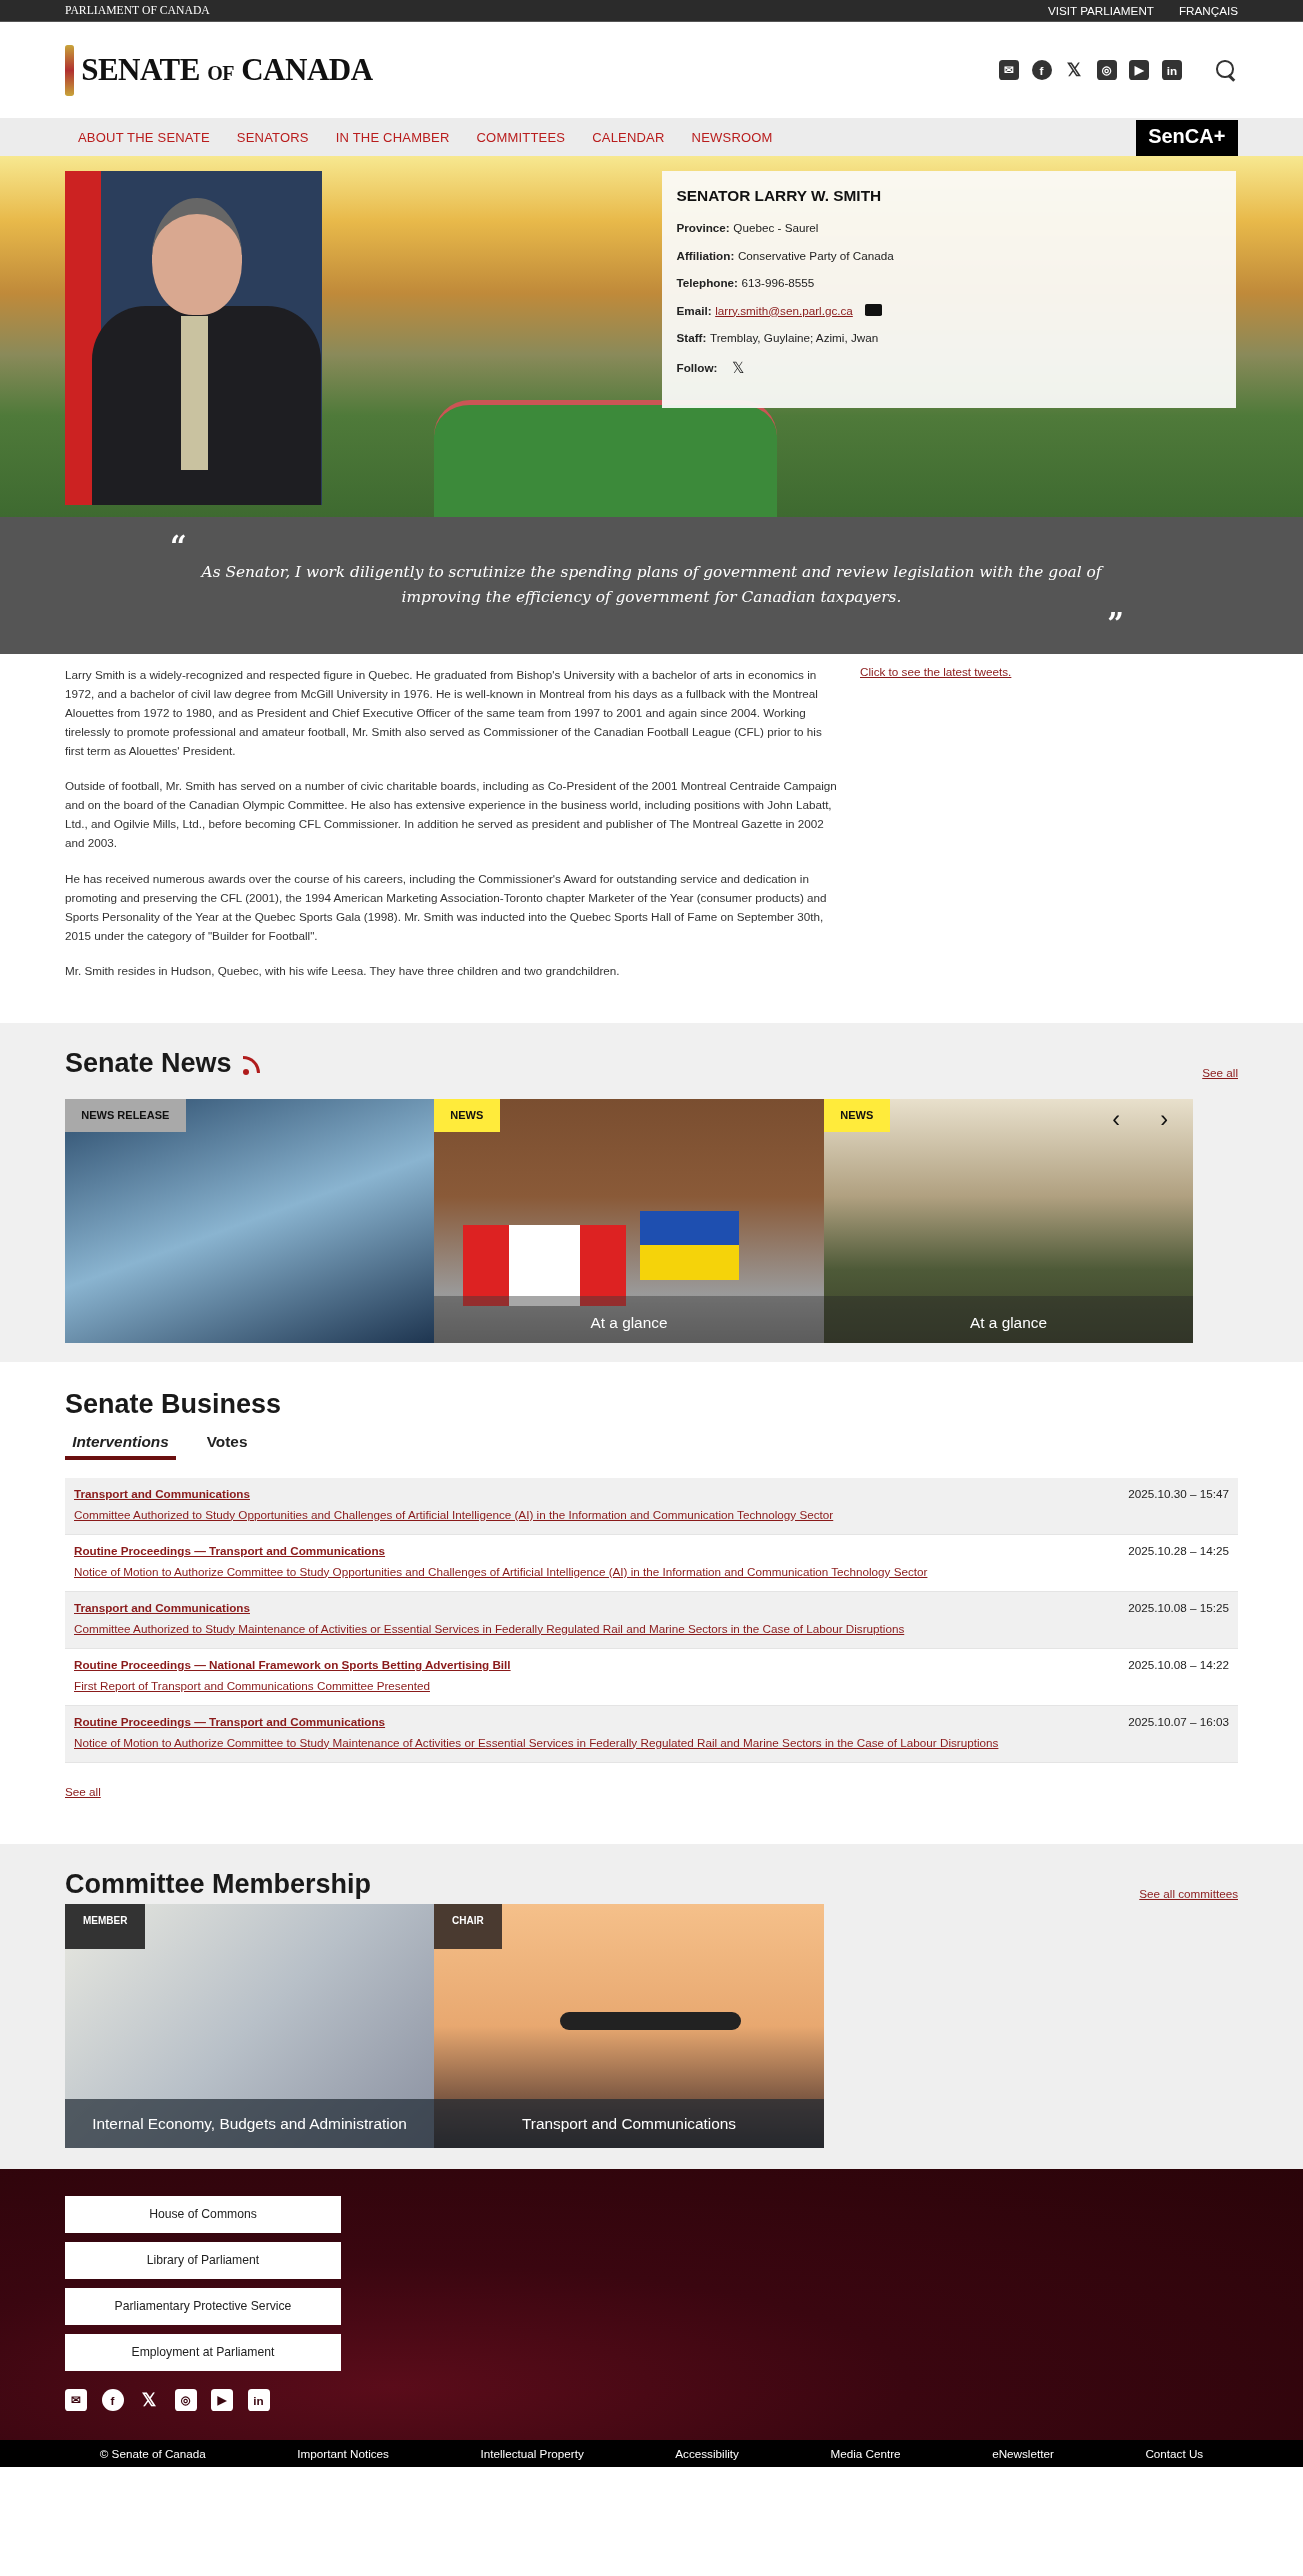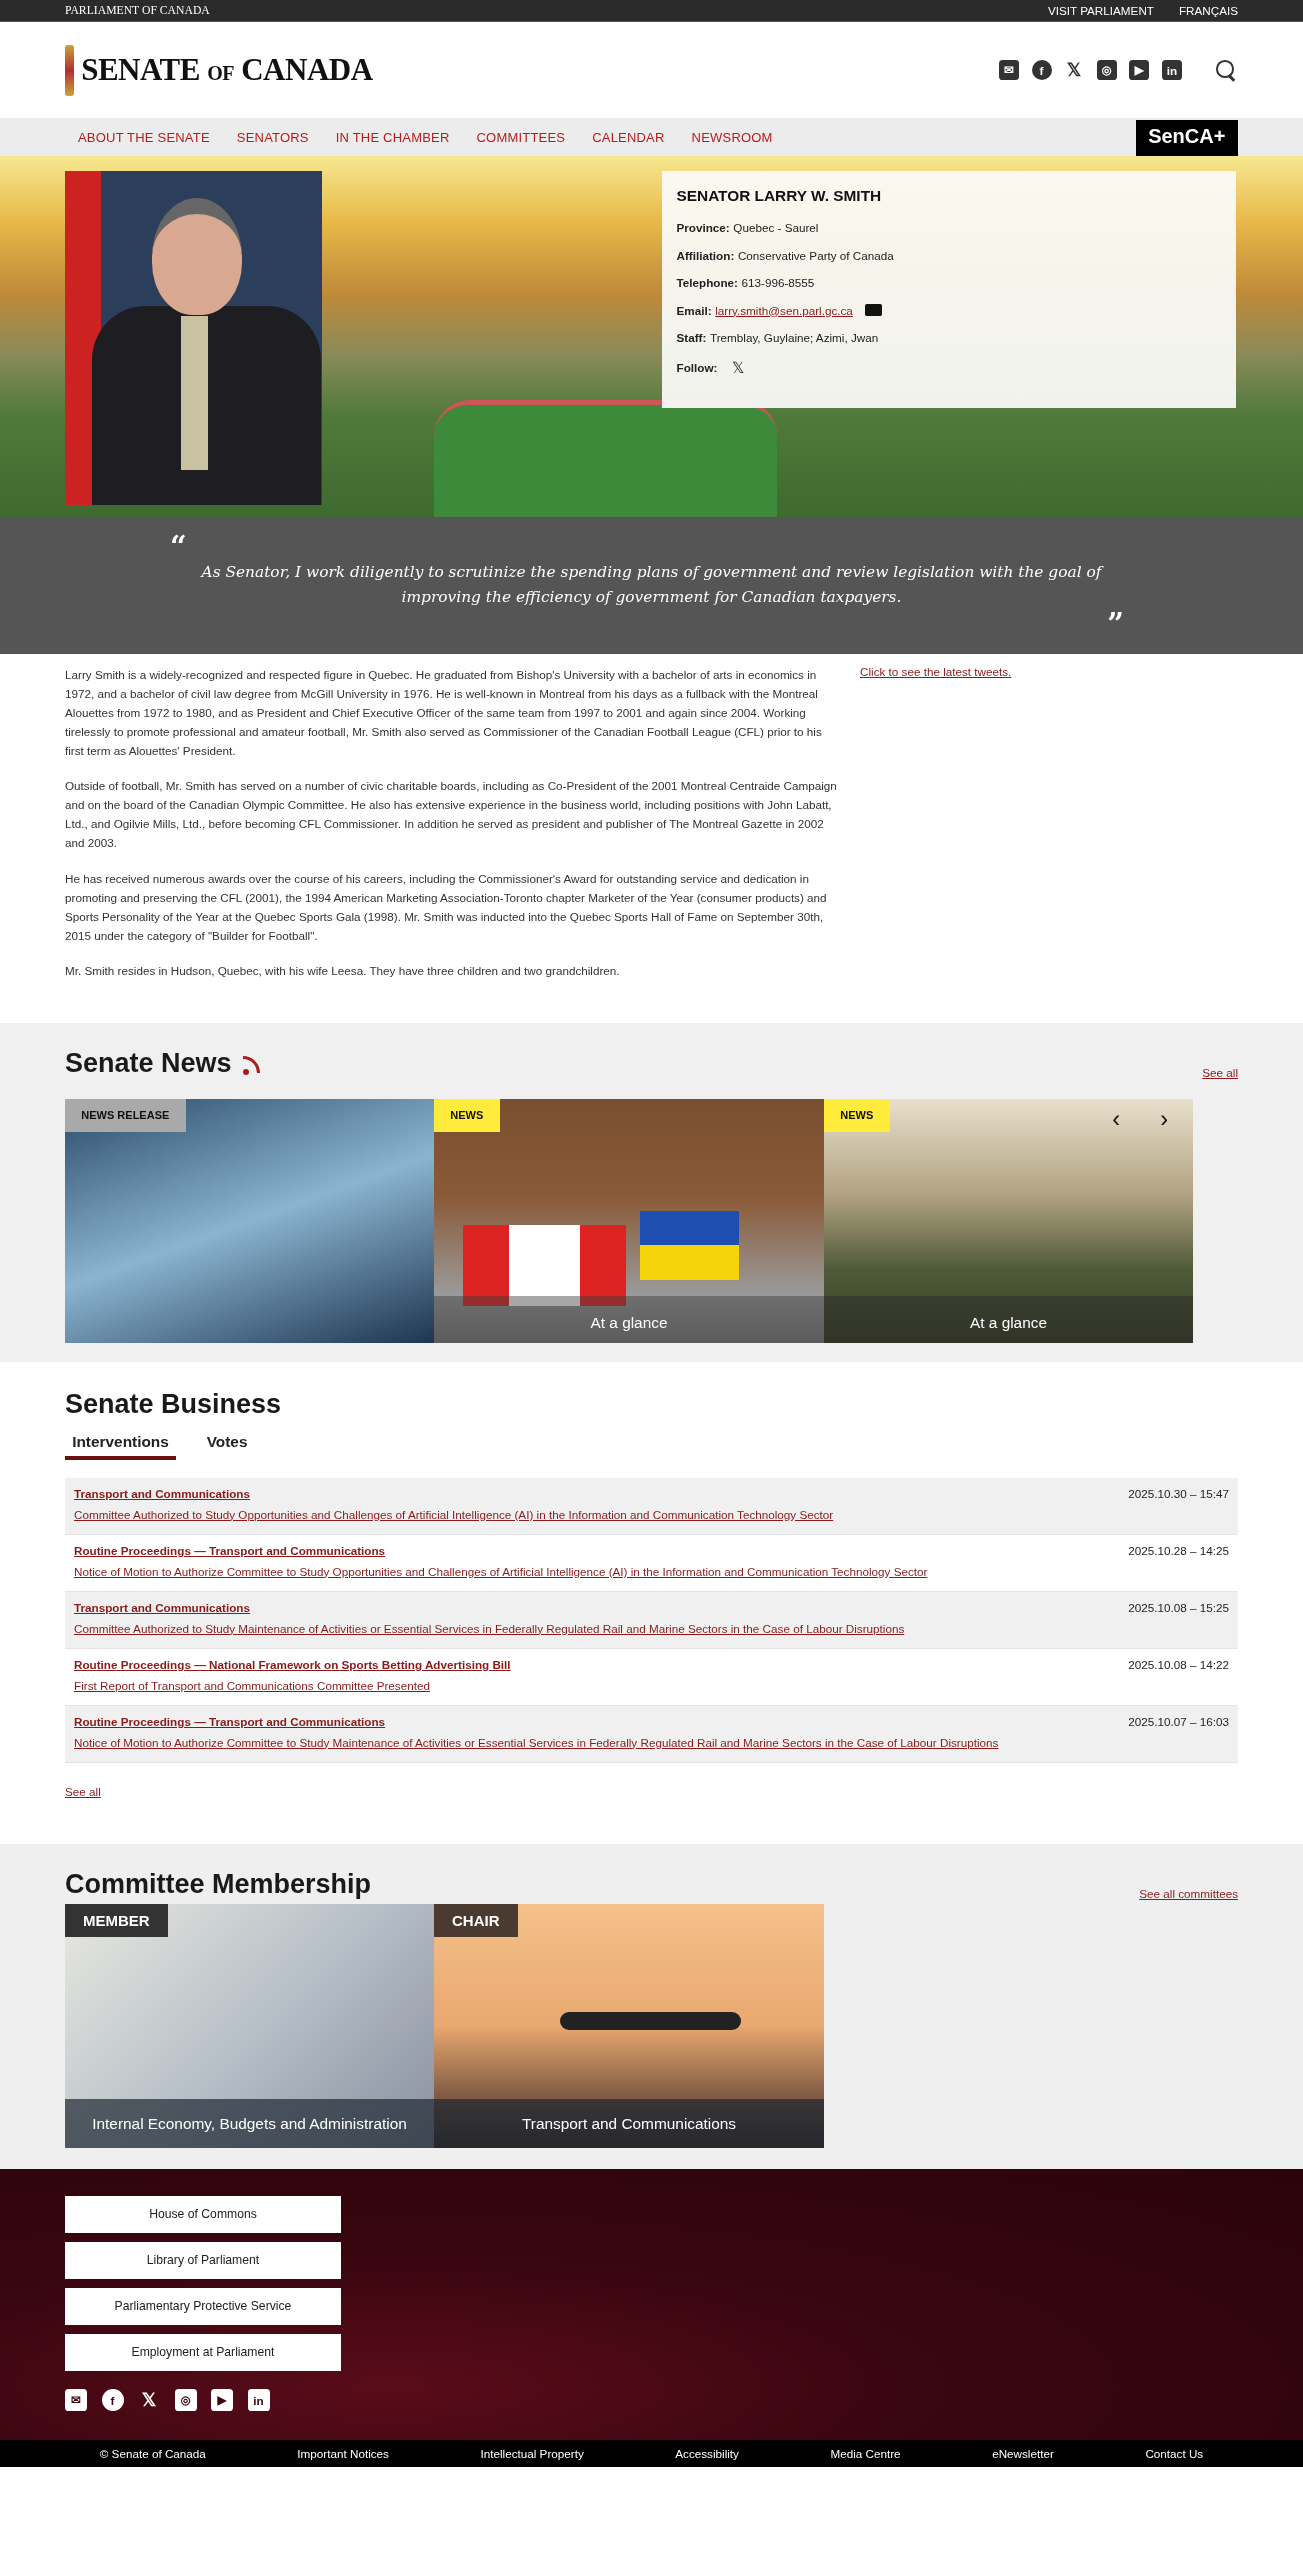--- a/index.html
+++ b/index.html
@@ -67,34 +67,34 @@
   .card { position: relative; height: 244px; overflow: hidden; }
   .card .tag { position: absolute; left: 0; top: 0; padding: 0 16.3px; height: 33px; line-height: 33px; font-size: 11px; font-weight: bold; }
   .card .cap { position: absolute; left: 0; right: 0; bottom: 0; background: rgba(40,50,60,0.55); color: #fff; text-align: center; font-size: 15.4px; line-height: 23.5px; padding: 14.5px 9px 9px; }
   .carousel-ctrl { position: absolute; top: 7.2px; right: 25px; display: flex; gap: 40px; font-size: 23.5px; color: #111; }
 
   
   .business { padding: 27px 65px 45px; }
   .business h2 { font-size: 27px; color: #1a1a1a; margin-bottom: 12.6px; }
   .tabs { display: flex; gap: 23.5px; margin-bottom: 18px; }
   .tab { font-size: 15.4px; font-weight: bold; padding: 0 7.2px 5.4px; }
-  .tab.active { border-bottom: 4.5px solid #6b0f0f; }
+  .tab.active { border-bottom: 4.5px solid #6b0f0f; font-style: italic; }
   .business h3 { font-size: 24.4px; color: #6b0f0f; margin-bottom: 14.5px; }
   .irow { display: flex; justify-content: space-between; padding: 9px 9px 12.6px; min-height: 57px; border-bottom: 1.8px solid #e4e4e4; }
   .irow.shade { background: #f0f0f0; }
   .irow .t1 { font-size: 11.7px; font-weight: bold; display: block; margin-bottom: 5.4px; }
   .irow .t2 { font-size: 11.7px; }
   .irow .date { font-size: 11.7px; color: #222; white-space: nowrap; }
   .seeall-small { font-size: 11.7px; display: inline-block; margin-top: 22px; }
 
   
   .committees { background: #efefef; padding: 25px 65px 18px; height: 325px; }
   .committees .sec-head { margin-bottom: 3.6px; }
   .ccard { position: relative; height: 244px; overflow: hidden; }
-  .ccard .tag { position: absolute; left: 0; top: 0; height: 33px; line-height: 33px; padding: 0 18px; background: #333; color: #fff; font-size: 15px; font-weight: bold; }
+  .ccard .tag { position: absolute; left: 0; top: 0; height: 45px; line-height: 33px; padding: 0 18px; background: #333; color: #fff; font-size: 10px; font-weight: bold; }
   .ccard .cap { position: absolute; left: 0; right: 0; bottom: 0; height: 49px; line-height: 49px; background: rgba(30,40,50,0.7); color: #fff; text-align: center; font-size: 15.4px; }
 
   
   .footer { background: radial-gradient(ellipse at 30% 80%, #5a0c1a 0%, #3a0610 40%, #2a0409 100%); height: 271px; padding: 27px 65px 16px; position: relative; }
   .flinks { width: 276px; }
   .flink { display: block; background: #fff; color: #222; text-align: center; height: 37px; line-height: 37px; font-size: 12.2px; margin-bottom: 9px; text-decoration: none; }
   .ficons { display: flex; gap: 14.5px; margin-top: 18px; }
   .ficons .sicon { background: #fff; color: #3a0610; width: 22px; height: 22px; }
   .tw { position: absolute; right: 65px; top: 27px; width: 276px; height: 185px; background: #fff; border-radius: 5.4px; padding: 13.5px 14.5px; }
   .tw .banner { height: 81px; background: linear-gradient(180deg, #4a5f80 0%, #8895a8 50%, #c9c0a8 100%); position: relative; }

